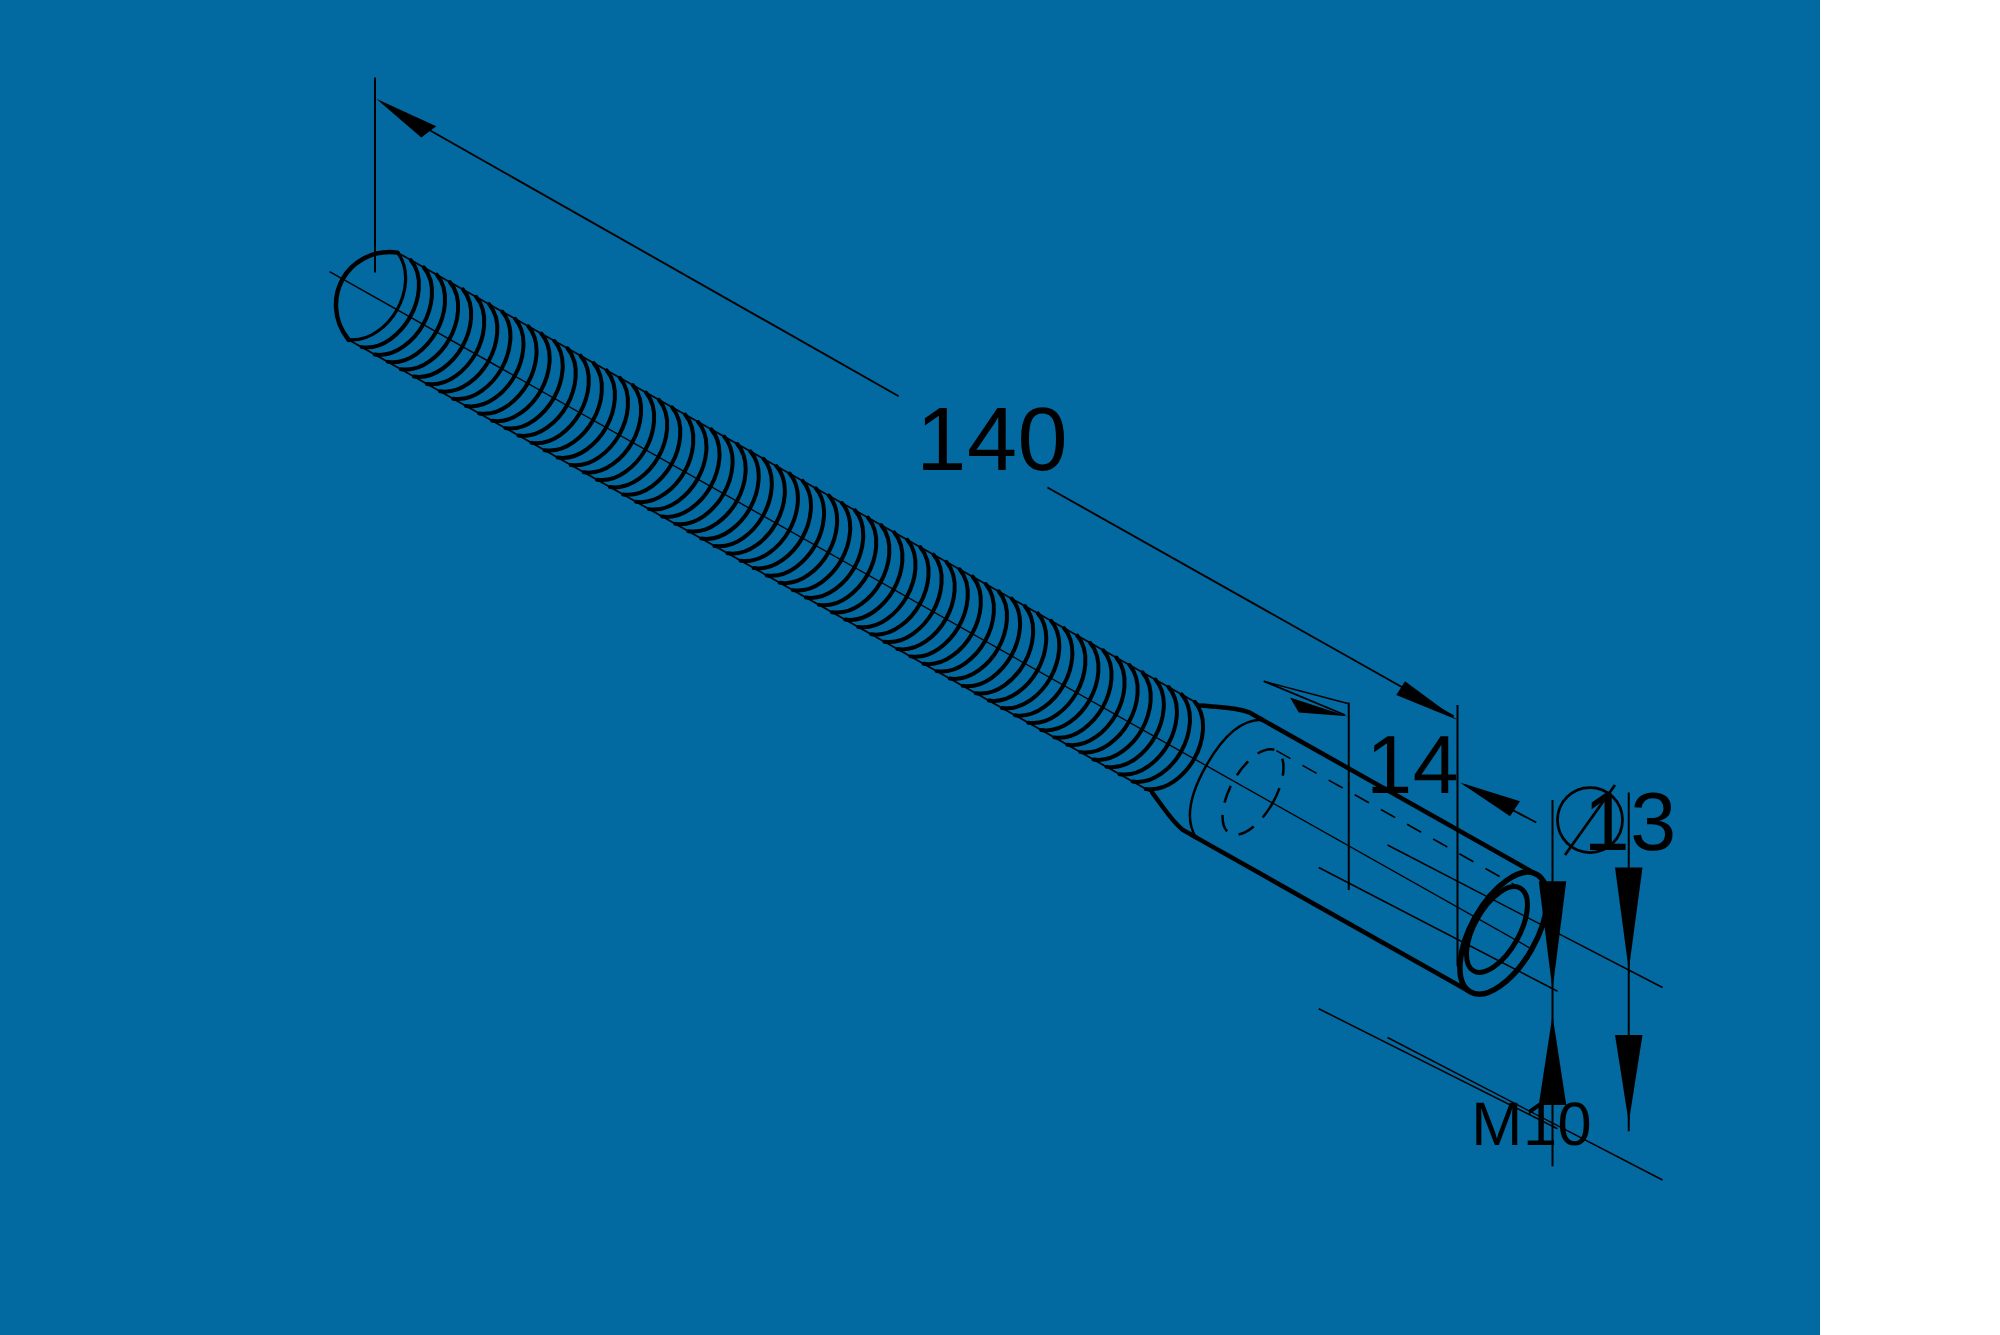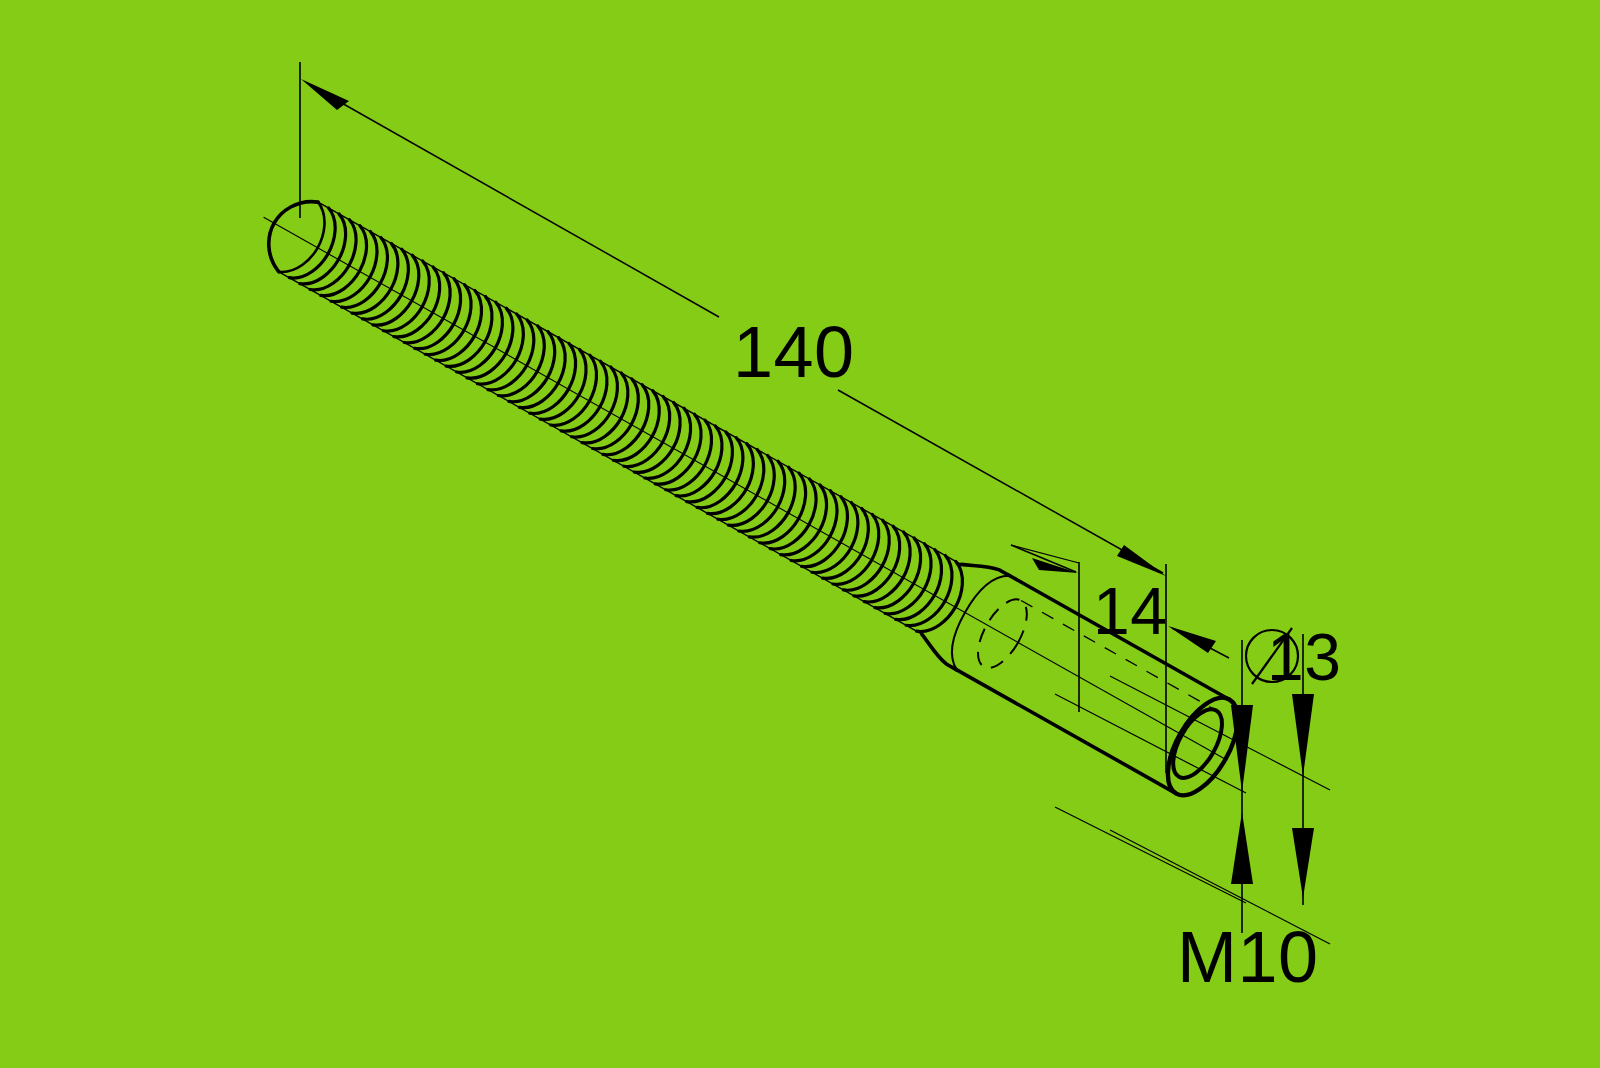--- a/index.html
+++ b/index.html
@@ -1,37 +1,37 @@
 <!DOCTYPE html>
 <html><head>
 <meta charset="utf-8">
 <style>
   html,body{margin:0;padding:0;background:#ffffff;}
   #stage{
     position:relative;
-    width:1600px;height:1068px;
-    background:#84cc16;
+    width:1456px;height:1068px;
+    background:#0369a1;
     overflow:hidden;
     font-family:"Liberation Sans", sans-serif;
     text-decoration:underline;
   }
   #drawing{position:absolute;left:0;top:0;width:1600px;height:1068px;}
   .dim-text{
     position:absolute;
     font-family:"Liberation Sans", sans-serif;
     font-weight:400;
     color:#000000;
     white-space:nowrap;
     line-height:1;
     letter-spacing:0.5px;
   }
   #t140{left:733px;top:316px;font-size:72px;}
   #t15{left:1093px;top:578px;font-size:66px;}
   #t13{left:1267px;top:624px;font-size:66px;}
-  #tM10{left:1177px;top:921px;font-size:72px;}
+  #tM10{left:1177px;top:876px;font-size:49px;}
 </style>
 </head>
 <body>
 
 <div id="stage">
 
   <svg id="drawing" viewBox="0 0 1600 1068">
     <defs>
 
       <g id="crest">

